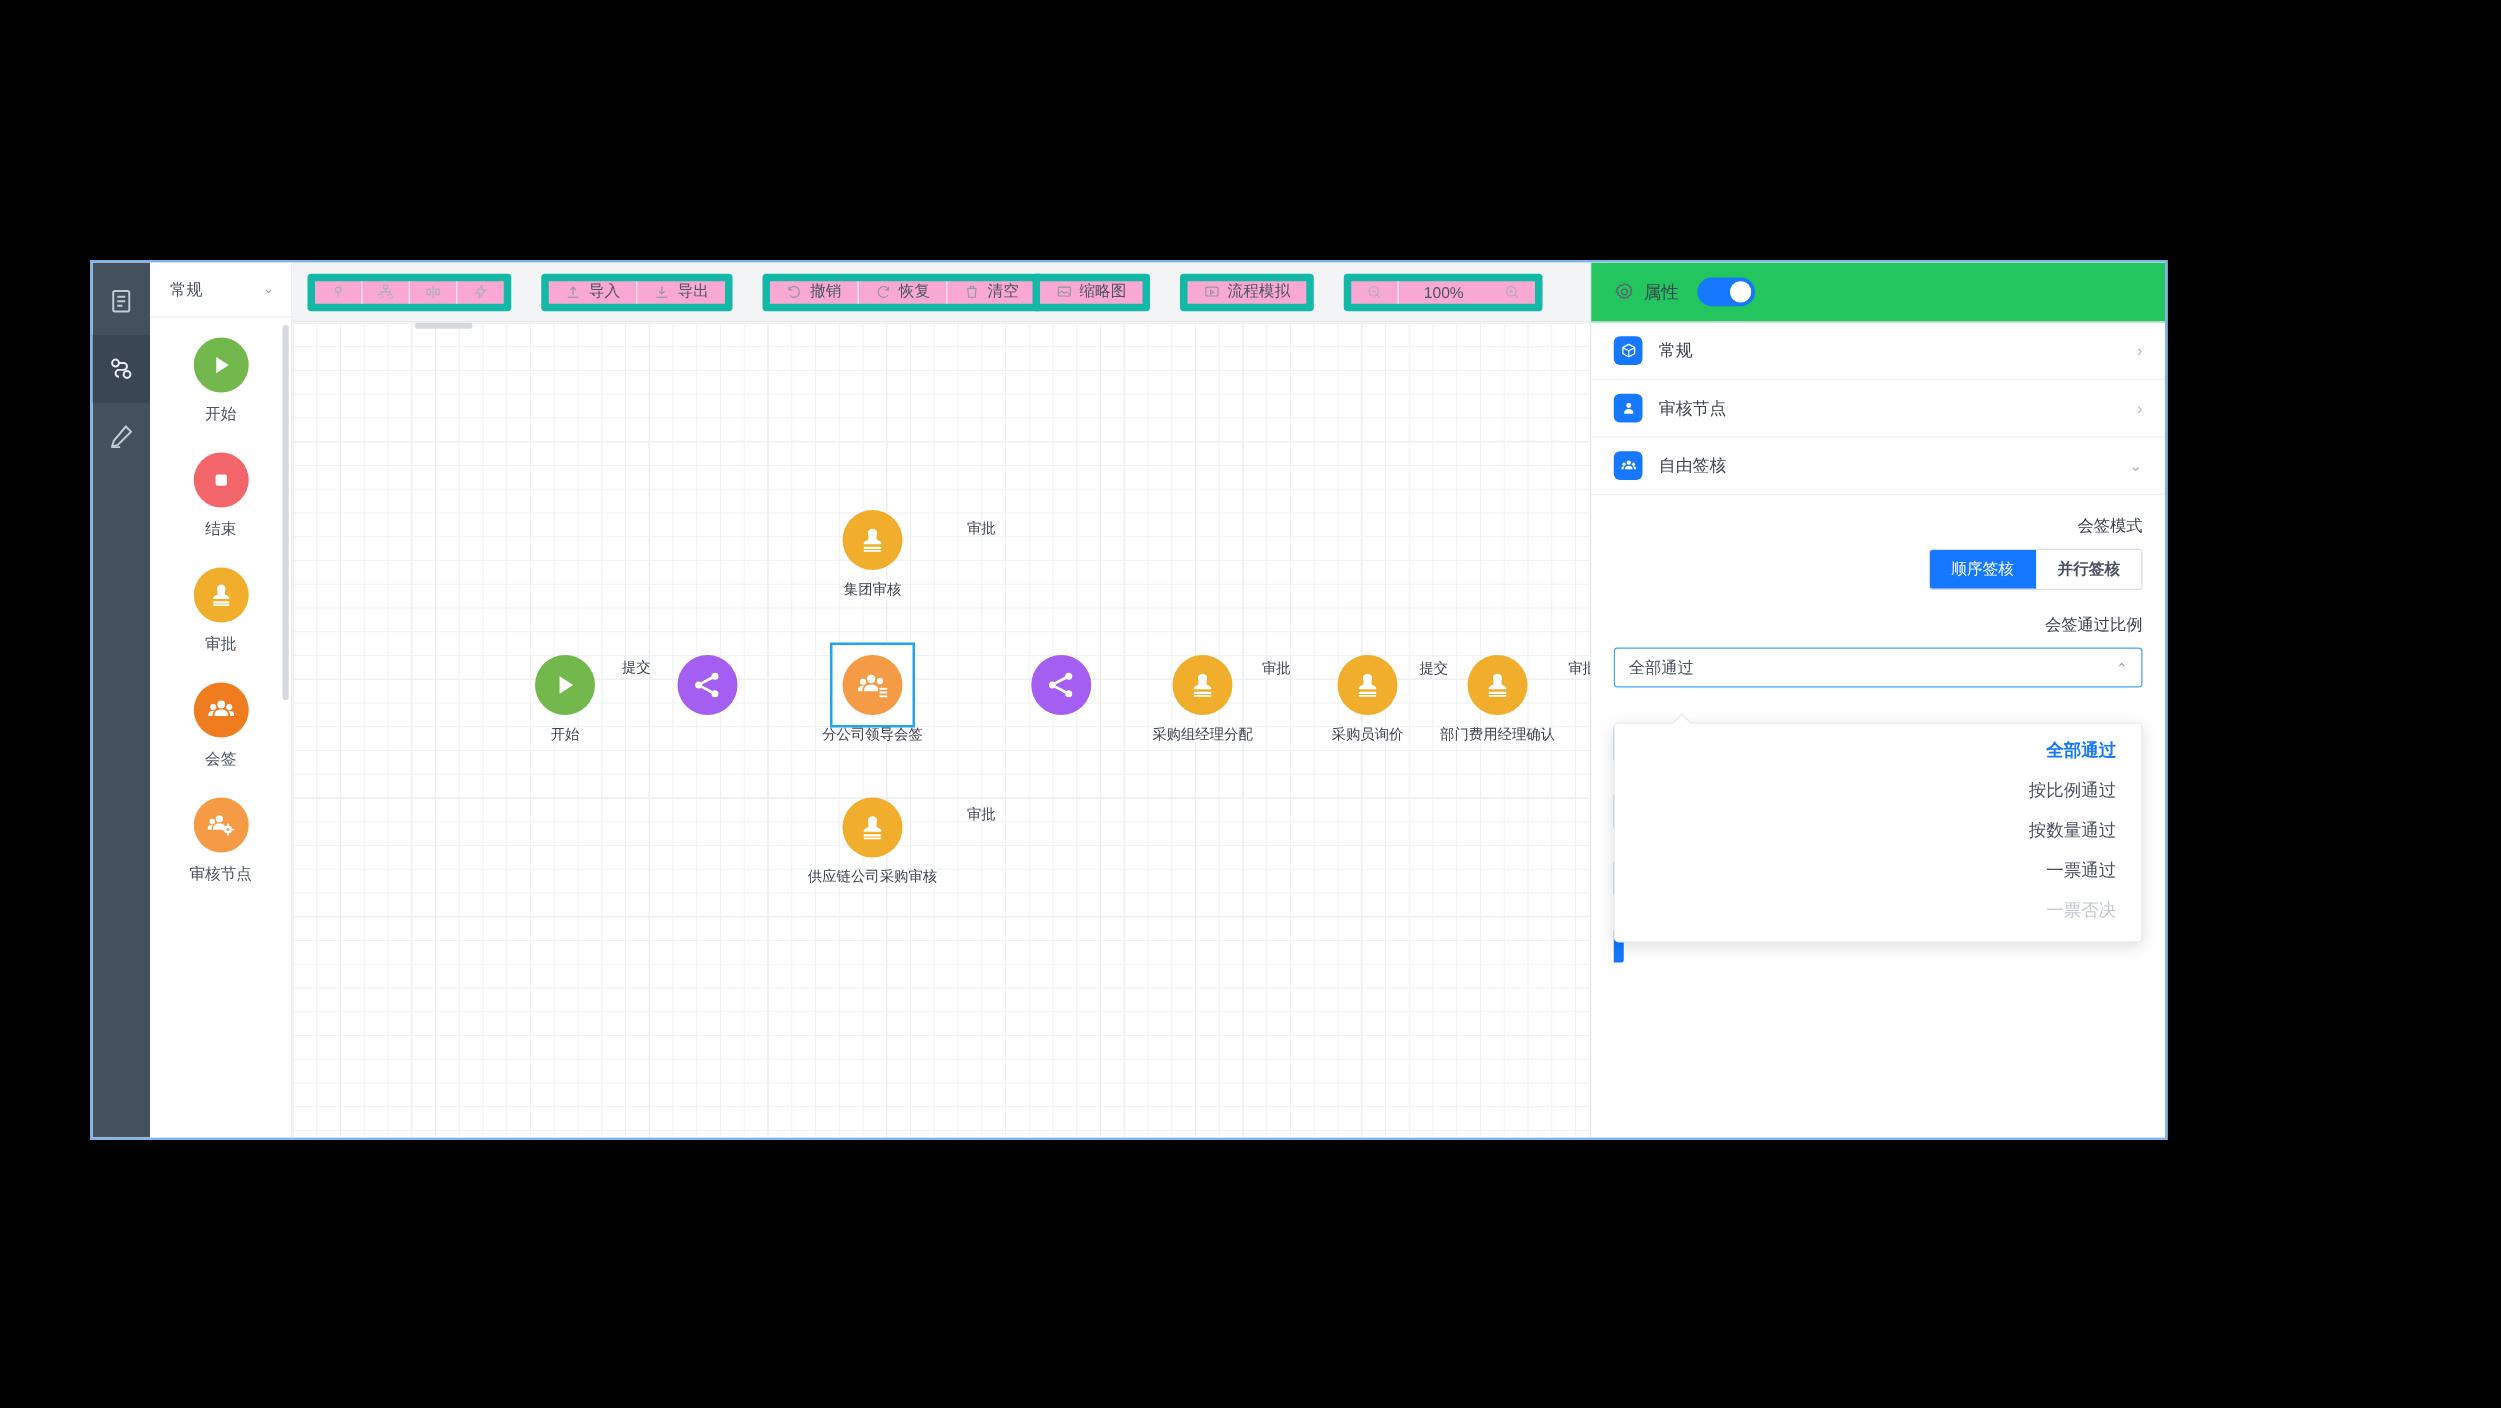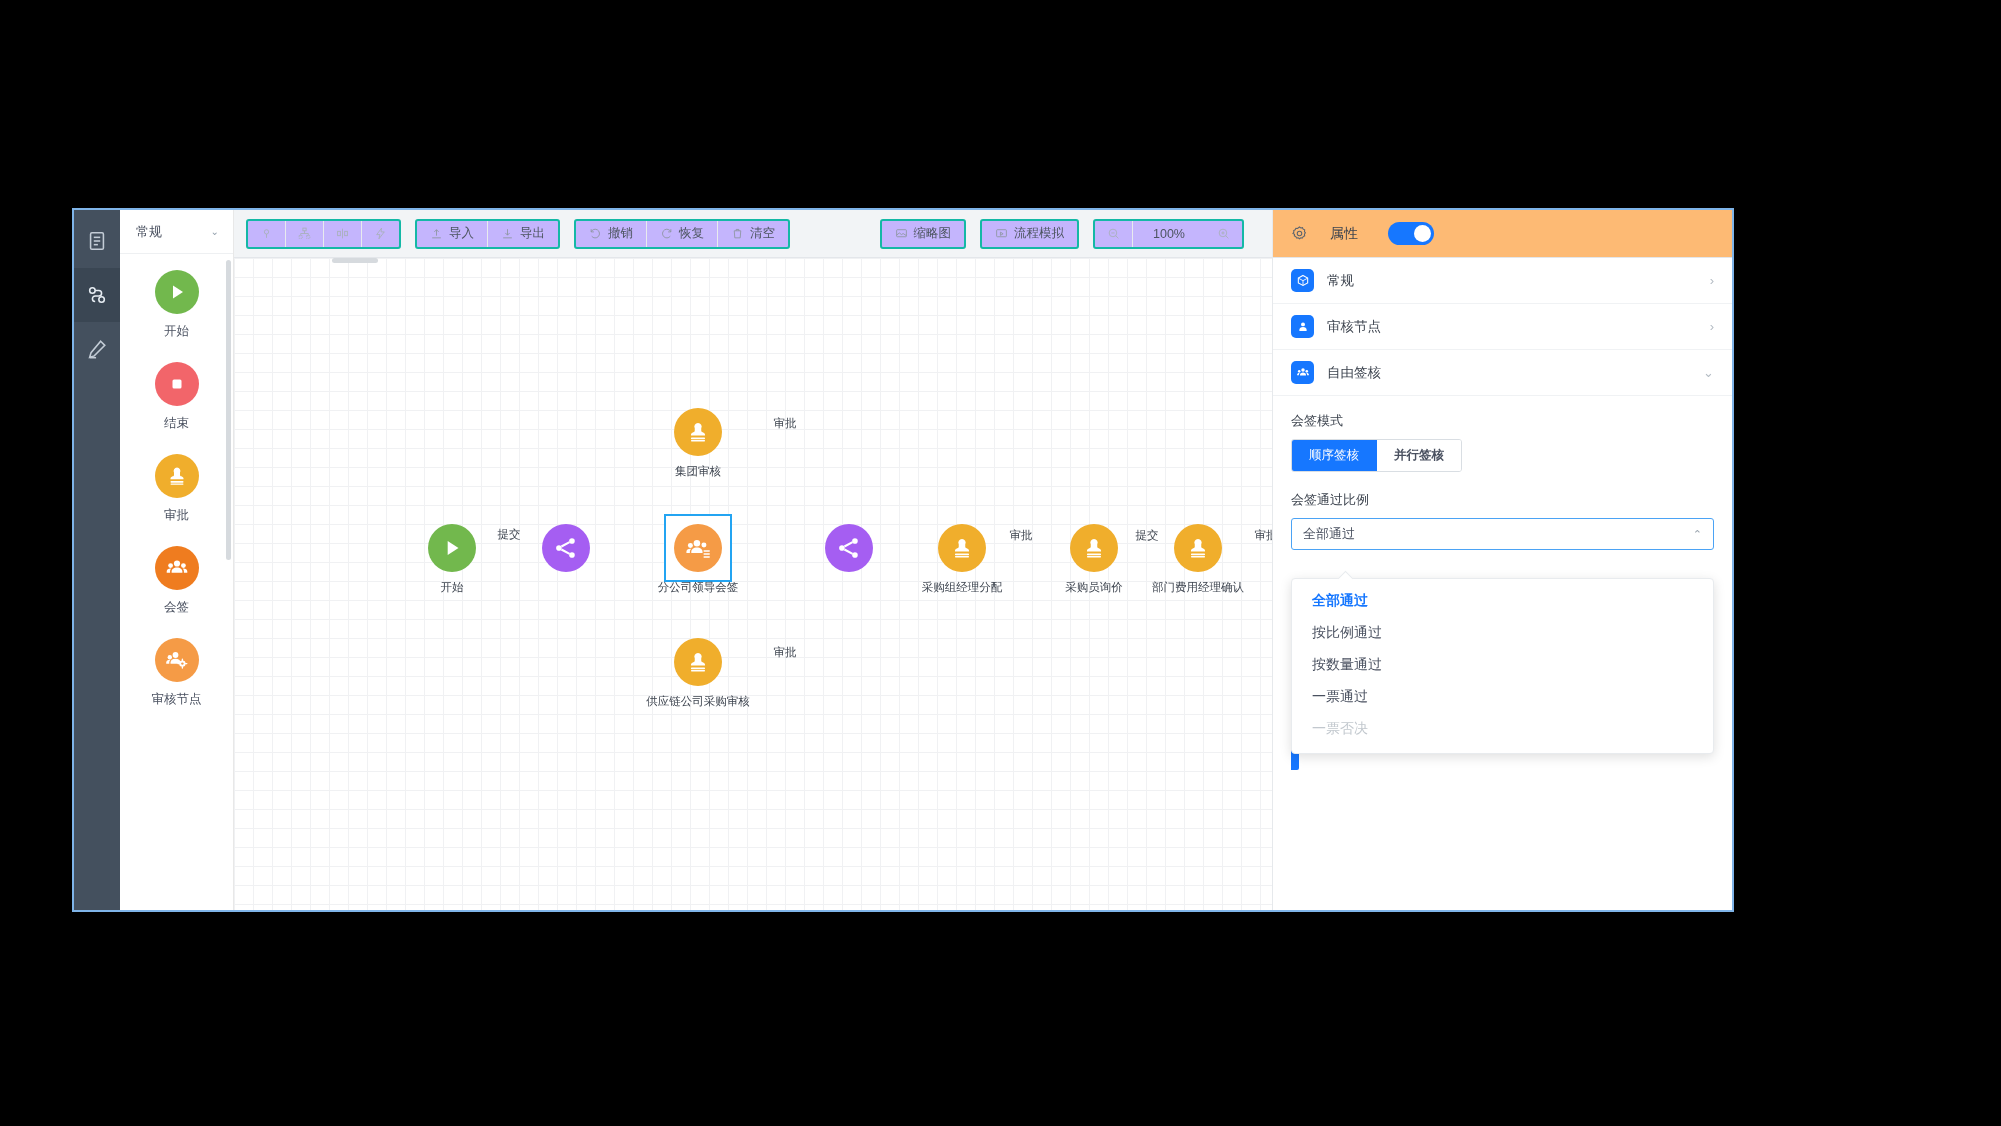--- a/index.html
+++ b/index.html
@@ -86,25 +86,25 @@
   #toolbar {
     height: 48px; flex: 0 0 48px;
     background: #f2f4f6;
     border-bottom: 1px solid #e3e6ea;
     display: flex; align-items: center;
     padding: 0 12px;
     position: relative;
   }
   .tb-group {
     display: flex; align-items: center;
-    background: #c4b5fd;
-    border: 2px solid #14b8a6;
+    background: #f9a8d4;
+    border: 6px solid #14b8a6;
     border-radius: 3px;
     height: 30px;
-    margin-right: 14px;
+    margin-right: 24px;
     overflow: hidden;
   }
   .tb-btn {
     height: 28px;
     padding: 0 13px;
     display: flex; align-items: center; gap: 6px;
     border-right: 1px solid #e8ebee;
     font-size: 12.5px; color: #4d5560;
     cursor: pointer; white-space: nowrap;
   }
@@ -164,24 +164,24 @@
   
   #props {
     width: 460px; flex: 0 0 460px;
     background: #fff;
     border-left: 1px solid #e6e9ec;
     display: flex; flex-direction: column;
     position: relative;
   }
   #props-header {
     height: 48px; flex: 0 0 48px;
-    background: #fdba74;
+    background: #22c55e;
     border-bottom: 1px solid #e3e6ea;
     display: flex; align-items: center;
-    padding: 0 18px; gap: 22px;
+    padding: 0 18px; gap: 7px;
   }
   #props-header .gear { width: 17px; height: 17px; stroke: #5c646e; fill: none; stroke-width: 1.5; }
   #props-title { font-size: 14px; color: #3c434e; }
   .toggle {
     width: 46px; height: 23px; border-radius: 12px;
     background: #1677ff; position: relative; cursor: pointer;
     margin-left: 8px;
   }
   .toggle .knob {
     position: absolute; right: 3px; top: 3px;
@@ -197,21 +197,21 @@
   .prop-ico {
     width: 23px; height: 23px; border-radius: 5px;
     background: #1677ff;
     display: flex; align-items: center; justify-content: center;
     flex: 0 0 23px;
   }
   .prop-ico svg { width: 14px; height: 14px; fill: #fff; }
   .prop-row-label { flex: 1; font-size: 13.5px; color: #3c434e; }
   .prop-arrow { color: #b4bcc4; font-size: 13px; }
 
-  #props-body { flex: 1; padding: 16px 18px 0; position: relative; }
+  #props-body { flex: 1; padding: 16px 18px 0; position: relative; text-align: right; }
   .field-label { font-size: 13px; color: #3c434e; margin-bottom: 9px; }
   .seg {
     display: inline-flex;
     border: 1px solid #d9dee3; border-radius: 3px;
     overflow: hidden; margin-bottom: 19px;
   }
   .seg-btn {
     padding: 7px 17px; font-size: 12.5px;
     background: #fff; color: #4a5160; cursor: pointer;
     border-right: 1px solid #d9dee3;

